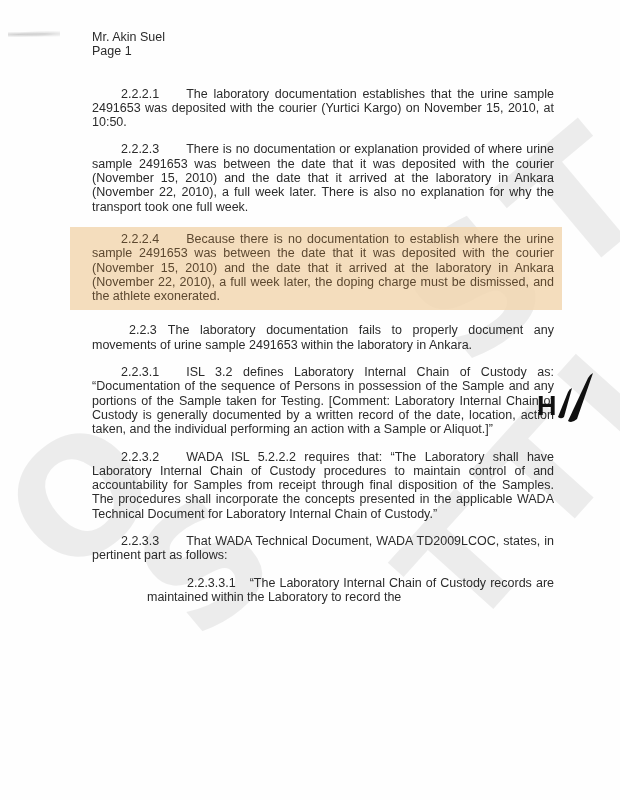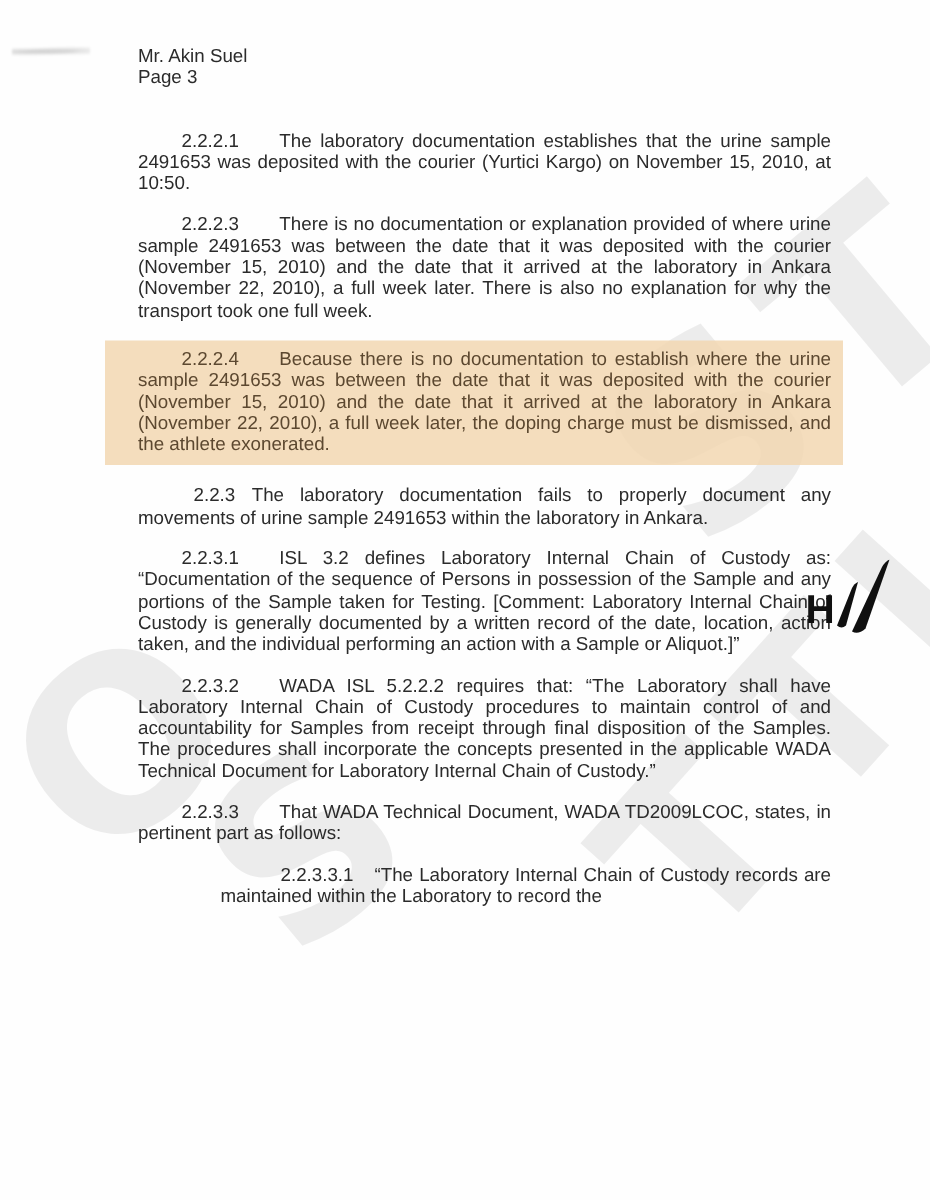--- a/index.html
+++ b/index.html
@@ -51,21 +51,21 @@
     <div class="wm wm3">O</div>
     <div class="wm wm4">S</div>
   </div>
 
   <div class="smudge"></div>
 
   <div class="content">
 
     <div class="hdr">
       <div>Mr. Akin Suel</div>
-      <div>Page 3</div>
+      <div>Page 1</div>
     </div>
 
     <p class="para lvl3"><span class="pnum">2.2.2.1</span><span>The laboratory documentation establishes that the urine sample 2491653 was deposited with the courier (Yurtici Kargo) on November 15, 2010, at 10:50.</span></p>
 
 
     <p class="para lvl3"><span class="pnum">2.2.2.3</span><span>There is no documentation or explanation provided of where urine sample 2491653 was between the date that it was deposited with the courier (November 15, 2010) and the date that it arrived at the laboratory in Ankara (November 22, 2010), a full week later. There is also no explanation for why the transport took one full week.</span></p>
 
     <p class="para lvl3 hl"><span class="pnum">2.2.2.4</span><span>Because there is no documentation to establish where the urine sample 2491653 was between the date that it was deposited with the courier (November 15, 2010) and the date that it arrived at the laboratory in Ankara (November 22, 2010), a full week later, the doping charge must be dismissed, and the athlete exonerated.</span></p>
 
     <p class="para lvl2"><span class="pnum">2.2.3</span><span>The laboratory documentation fails to properly document any movements of urine sample 2491653 within the laboratory in Ankara.</span></p>

